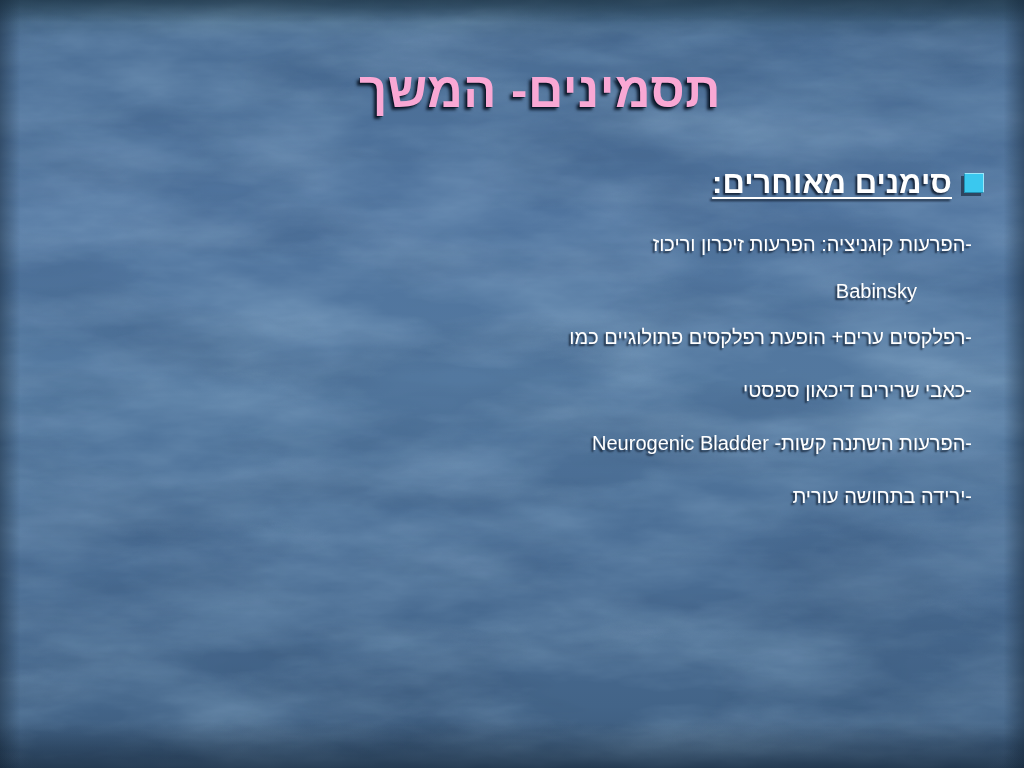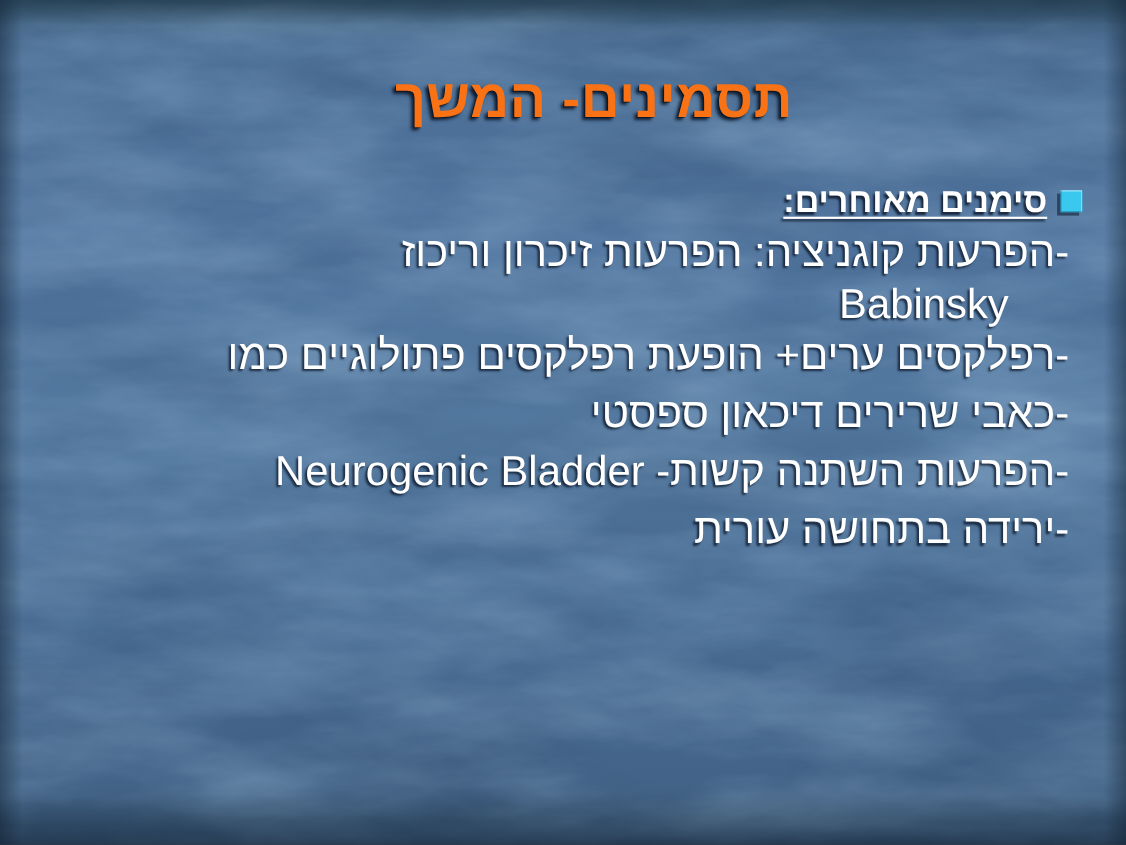--- a/index.html
+++ b/index.html
@@ -25,50 +25,51 @@
       radial-gradient(140% 120% at 50% 45%, rgba(0,0,0,0) 55%, rgba(12,28,46,.30) 100%),
       linear-gradient(180deg, rgba(18,38,56,.55) 0, rgba(18,38,56,0) 3%, rgba(0,0,0,0) 94%, rgba(10,24,40,.5) 100%),
       linear-gradient(90deg, rgba(15,32,50,.45) 0, rgba(0,0,0,0) 2%, rgba(0,0,0,0) 98%, rgba(15,32,50,.45) 100%);
   }
   .title{
     position:absolute;top:62px;left:0;right:0;
     padding-left:56px;
     text-align:center;
     direction:rtl;
     font-size:49px;font-weight:bold;
-    color:#f97316;
+    color:#f9a8d4;
     text-shadow:-3px 3px 3px rgba(6,16,32,.85), -1px 1px 0 rgba(6,16,32,.6);
     letter-spacing:.5px;
   }
   .content{
     position:absolute;top:162px;right:52px;left:40px;
     direction:rtl;
     color:#ffffff;
   }
   .bullet-row{
     display:flex;align-items:center;
     margin-right:-12px;
+    margin-bottom:14px;
     height:42px;
   }
   .bullet-marker{
     width:20px;height:20px;
     flex:0 0 20px;
     margin-left:12px;
     background:#3ac8ef;
     box-shadow:-3px 3px 0 rgba(12,24,40,.55), inset 1px -1px 0 rgba(0,60,90,.4), inset -1px 1px 0 rgba(220,250,255,.6);
   }
   .bullet-header{
     font-size:31px;font-weight:bold;
     text-decoration:underline;
     text-decoration-thickness:2px;
     text-underline-offset:4px;
     text-shadow:-2px 2px 2px rgba(6,16,32,.8);
   }
   .line{
-    font-size:38px;
+    font-size:20px;
     line-height:53px;
     text-align:right;
     text-shadow:-2px 2px 2px rgba(6,16,32,.75);
     white-space:nowrap;
   }
   .line.continuation{
     line-height:40px;
     padding-right:55px;
   }
 </style>

